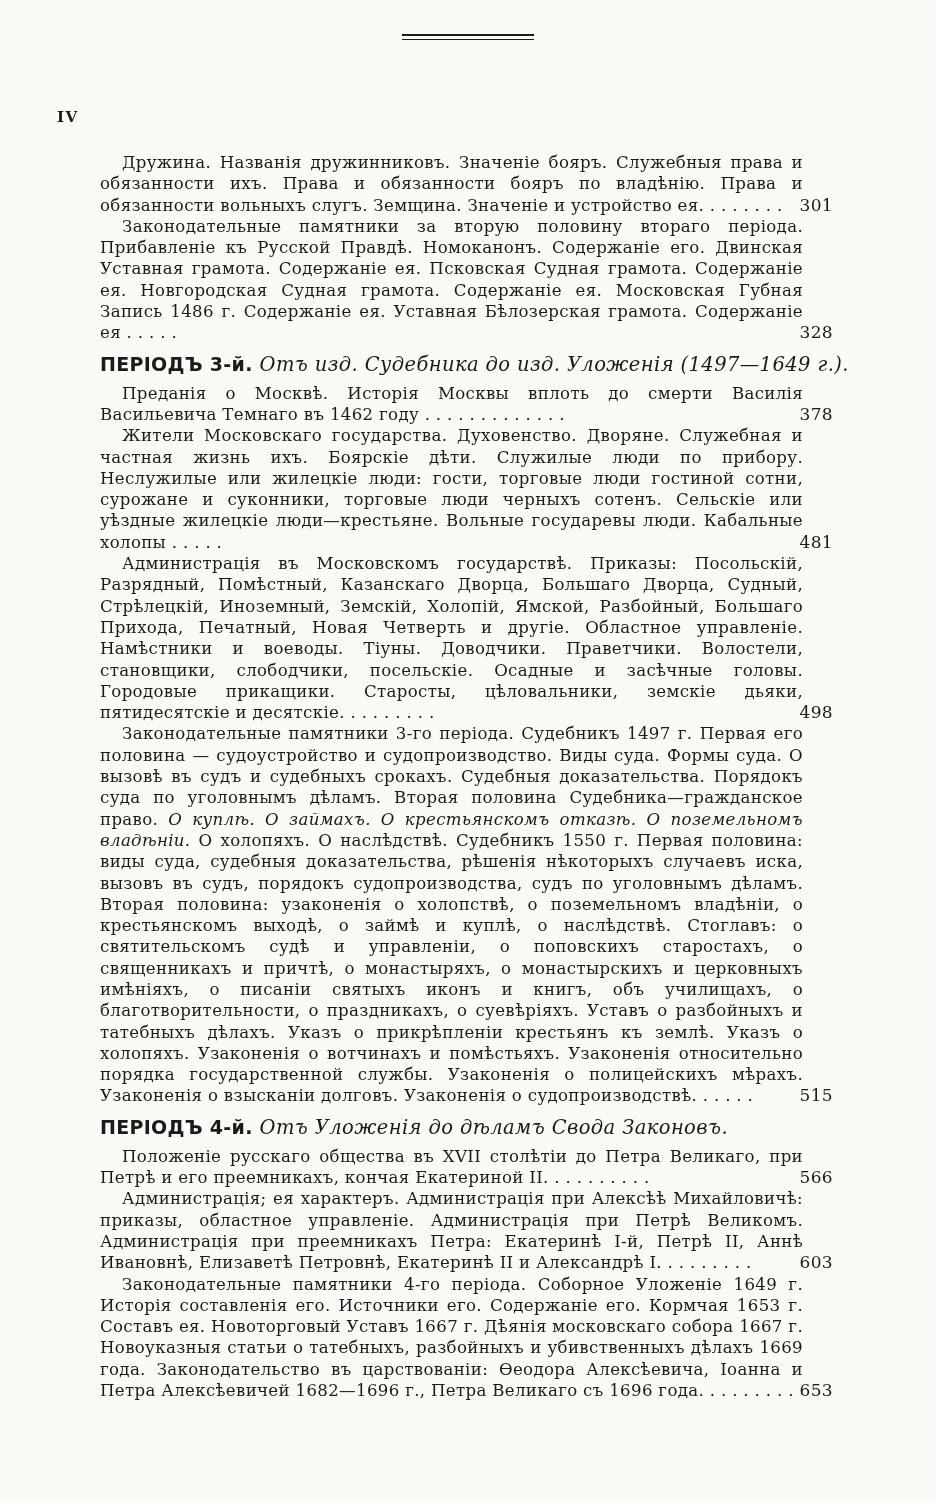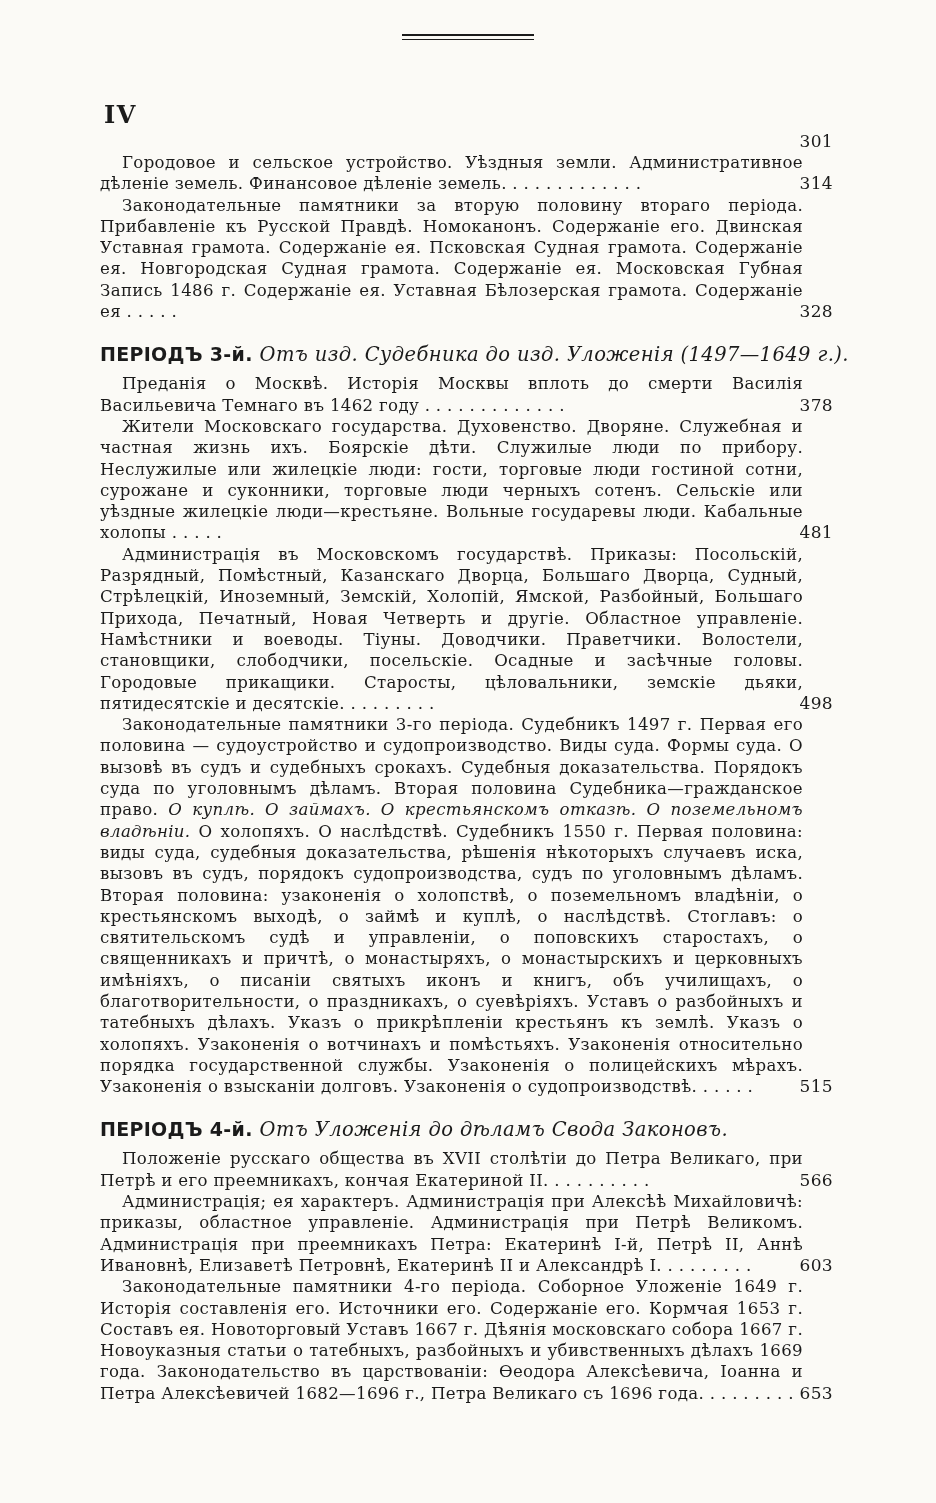--- a/index.html
+++ b/index.html
@@ -14,26 +14,25 @@
     font-family: "DejaVu Serif", "Liberation Serif", serif;
     overflow: hidden;
   }
   .page {
     position: relative;
     width: 936px;
     height: 1503px;
   }
   .folio {
     position: absolute;
-    top: 66px;
+    top: 74px;
     left: 57px;
-    font-size: 24px;
+    font-size: 15px;
     font-weight: bold;
     letter-spacing: 1.5px;
-    margin-left: 47px;
   }
   .toc {
     position: absolute;
     top: 118px;
     left: 57px;
     width: 776px;
   }
   .entry {
     position: relative;
     padding: 0 30px 0 43px;
@@ -47,21 +46,21 @@
     position: absolute;
     right: 0;
     bottom: 0;
     text-indent: 0;
     font-size: 17px;
   }
   .entry .italic {
     font-style: italic;
   }
   .heading {
-    margin: 20px 0 5px 0;
+    margin: 8px 0 5px 0;
     text-indent: 0;
     line-height: 25px;
     white-space: nowrap;
   }
   .heading .h-label {
     font-family: "DejaVu Sans", "Liberation Sans", sans-serif;
     font-weight: bold;
     font-size: 19px;
     letter-spacing: 0.3px;
   }
@@ -77,22 +76,21 @@
     border-top: 2px solid #1b1b1b;
     border-bottom: 1px solid #1b1b1b;
   }
 </style>
 </head>
 <body>
 
 <div class="page">
   <div class="folio">IV</div>
   <div class="toc">
-      <div class="entry"><span class="pagenum">301</span></div>
-      <div class="entry"><span class="text"><span>Городовое и сельское устройство. Уѣздныя земли. Административное дѣленіе земель. Финансовое дѣленіе земель. . . . . . . . . . . . .</span></span><span class="pagenum">314</span></div>
+      <div class="entry"><span class="text"><span>Дружина. Названія дружинниковъ. Значеніе бояръ. Служебныя права и обязанности ихъ. Права и обязанности бояръ по владѣнію. Права и обязанности вольныхъ слугъ. Земщина. Значеніе и устройство ея. . . . . . . .</span></span><span class="pagenum">301</span></div>
       <div class="entry"><span class="text"><span>Законодательные памятники за вторую половину втораго періода. Прибавленіе къ Русской Правдѣ. Номоканонъ. Содержаніе его. Двинская Уставная грамота. Содержаніе ея. Псковская Судная грамота. Содержаніе ея. Новгородская Судная грамота. Содержаніе ея. Московская Губная Запись 1486 г. Содержаніе ея. Уставная Бѣлозерская грамота. Содержаніе ея . . . . .</span></span><span class="pagenum">328</span></div>
       <div class="entry heading"><span class="h-label">ПЕРІОДЪ 3-й. </span><span class="h-title">Отъ изд. Судебника до изд. Уложенія (1497—1649 г.).</span></div>
       <div class="entry"><span class="text"><span>Преданія о Москвѣ. Исторія Москвы вплоть до смерти Василія Васильевича Темнаго въ 1462 году . . . . . . . . . . . . .</span></span><span class="pagenum">378</span></div>
       <div class="entry"><span class="text"><span>Жители Московскаго государства. Духовенство. Дворяне. Служебная и частная жизнь ихъ. Боярскіе дѣти. Служилые люди по прибору. Неслужилые или жилецкіе люди: гости, торговые люди гостиной сотни, сурожане и суконники, торговые люди черныхъ сотенъ. Сельскіе или уѣздные жилецкіе люди—крестьяне. Вольные государевы люди. Кабальные холопы . . . . .</span></span><span class="pagenum">481</span></div>
       <div class="entry"><span class="text"><span>Администрація въ Московскомъ государствѣ. Приказы: Посольскій, Разрядный, Помѣстный, Казанскаго Дворца, Большаго Дворца, Судный, Стрѣлецкій, Иноземный, Земскій, Холопій, Ямской, Разбойный, Большаго Прихода, Печатный, Новая Четверть и другіе. Областное управленіе. Намѣстники и воеводы. Тіуны. Доводчики. Праветчики. Волостели, становщики, слободчики, посельскіе. Осадные и засѣчные головы. Городовые прикащики. Старосты, цѣловальники, земскіе дьяки, пятидесятскіе и десятскіе. . . . . . . . .</span></span><span class="pagenum">498</span></div>
       <div class="entry"><span class="text"><span>Законодательные памятники 3-го періода. Судебникъ 1497 г. Первая его половина — судоустройство и судопроизводство. Виды суда. Формы суда. О вызовѣ въ судъ и судебныхъ срокахъ. Судебныя доказательства. Порядокъ суда по уголовнымъ дѣламъ. Вторая половина Судебника—гражданское право. </span><span class="italic">О куплѣ. О займахъ. О крестьянскомъ отказѣ. О поземельномъ владѣніи.</span><span> О холопяхъ. О наслѣдствѣ. Судебникъ 1550 г. Первая половина: виды суда, судебныя доказательства, рѣшенія нѣкоторыхъ случаевъ иска, вызовъ въ судъ, порядокъ судопроизводства, судъ по уголовнымъ дѣламъ. Вторая половина: узаконенія о холопствѣ, о поземельномъ владѣніи, о крестьянскомъ выходѣ, о займѣ и куплѣ, о наслѣдствѣ. Стоглавъ: о святительскомъ судѣ и управленіи, о поповскихъ старостахъ, о священникахъ и причтѣ, о монастыряхъ, о монастырскихъ и церковныхъ имѣніяхъ, о писаніи святыхъ иконъ и книгъ, объ училищахъ, о благотворительности, о праздникахъ, о суевѣріяхъ. Уставъ о разбойныхъ и татебныхъ дѣлахъ. Указъ о прикрѣпленіи крестьянъ къ землѣ. Указъ о холопяхъ. Узаконенія о вотчинахъ и помѣстьяхъ. Узаконенія относительно порядка государственной службы. Узаконенія о полицейскихъ мѣрахъ. Узаконенія о взысканіи долговъ. Узаконенія о судопроизводствѣ. . . . . .</span></span><span class="pagenum">515</span></div>
       <div class="entry heading"><span class="h-label">ПЕРІОДЪ 4-й. </span><span class="h-title">Отъ Уложенія до дѣламъ Свода Законовъ.</span></div>
       <div class="entry"><span class="text"><span>Положеніе русскаго общества въ XVII столѣтіи до Петра Великаго, при Петрѣ и его преемникахъ, кончая Екатериной II. . . . . . . . . .</span></span><span class="pagenum">566</span></div>
       <div class="entry"><span class="text"><span>Администрація; ея характеръ. Администрація при Алексѣѣ Михайловичѣ: приказы, областное управленіе. Администрація при Петрѣ Великомъ. Администрація при преемникахъ Петра: Екатеринѣ I-й, Петрѣ II, Аннѣ Ивановнѣ, Елизаветѣ Петровнѣ, Екатеринѣ II и Александрѣ I. . . . . . . . .</span></span><span class="pagenum">603</span></div>
       <div class="entry"><span class="text"><span>Законодательные памятники 4-го періода. Соборное Уложеніе 1649 г. Исторія составленія его. Источники его. Содержаніе его. Кормчая 1653 г. Составъ ея. Новоторговый Уставъ 1667 г. Дѣянія московскаго собора 1667 г. Новоуказныя статьи о татебныхъ, разбойныхъ и убивственныхъ дѣлахъ 1669 года. Законодательство въ царствованіи: Ѳеодора Алексѣевича, Іоанна и Петра Алексѣевичей 1682—1696 г., Петра Великаго съ 1696 года. . . . . . . . .</span></span><span class="pagenum">653</span></div>

